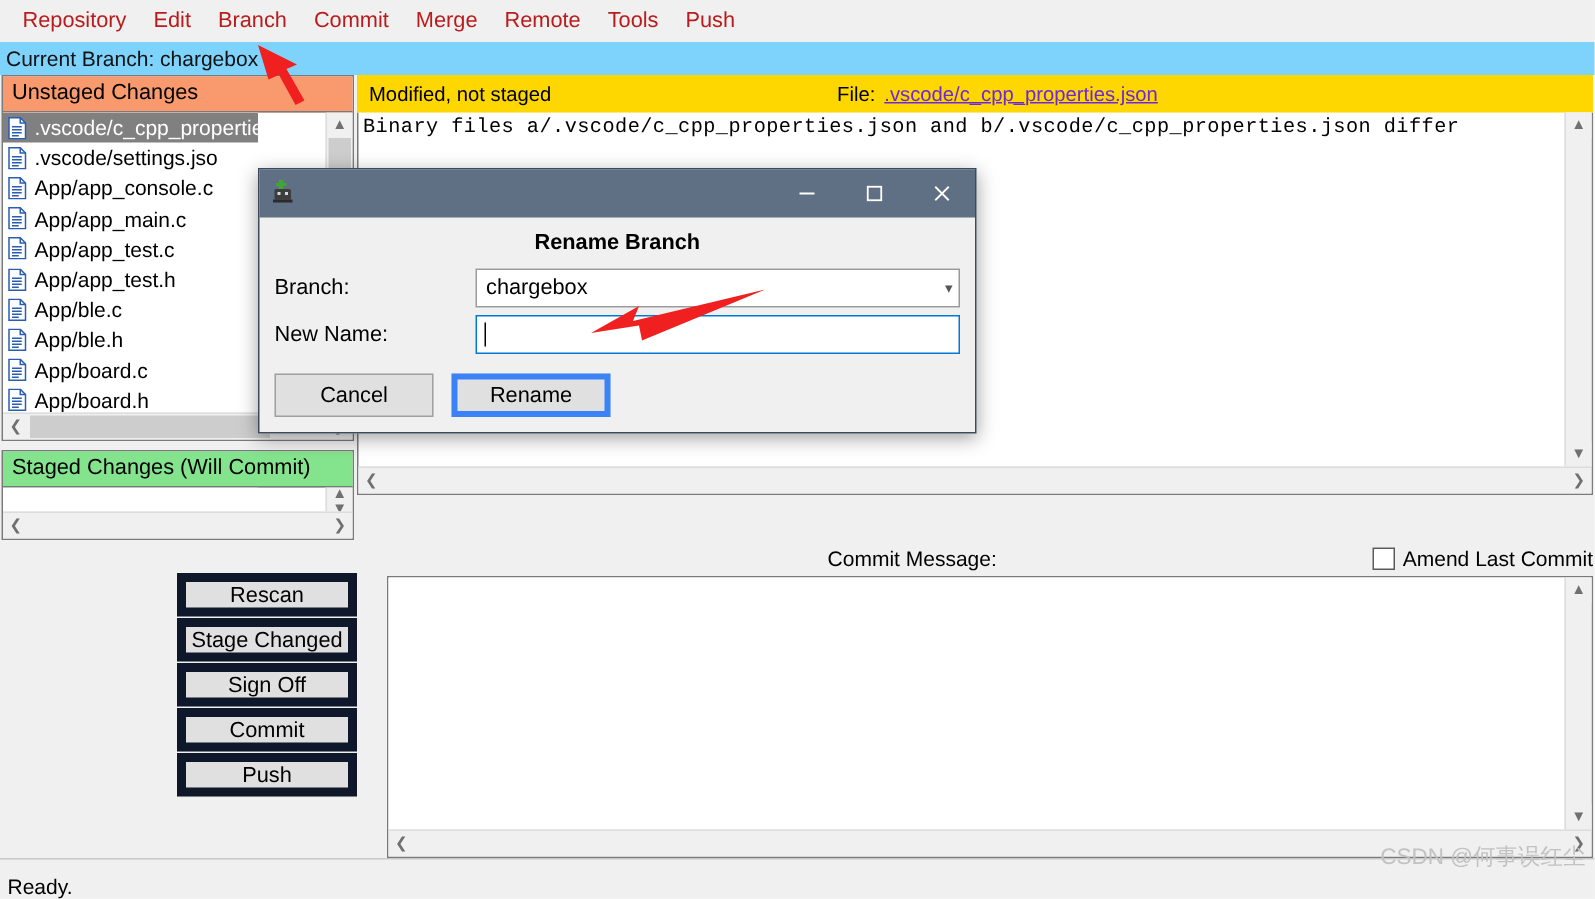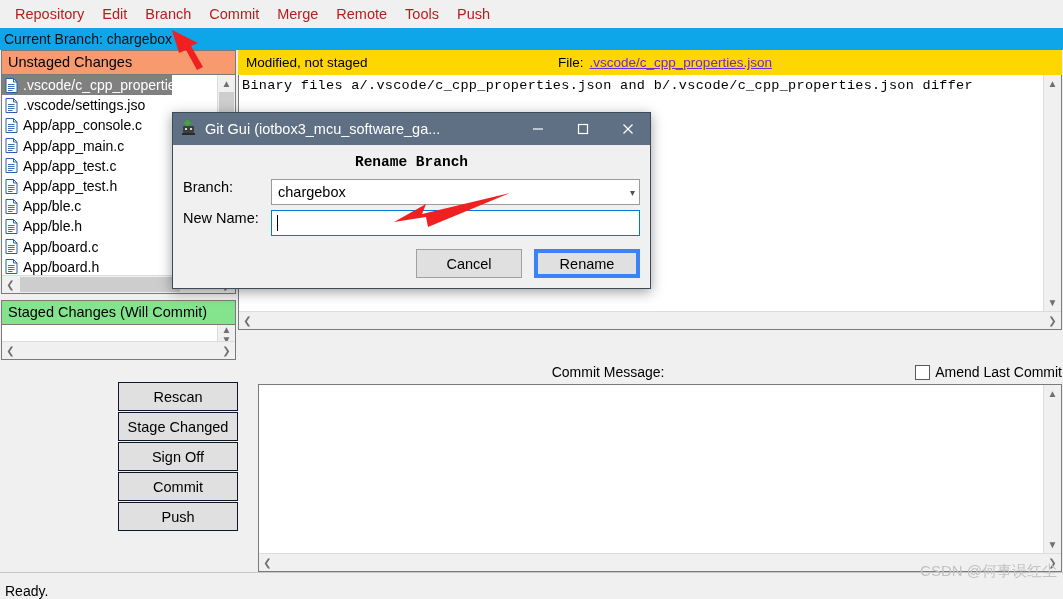--- a/index.html
+++ b/index.html
@@ -38,21 +38,21 @@
   }
   .menu-item {
     padding: 3px 9px;
     cursor: default;
     white-space: nowrap;
   }
 
   
   .branchbar {
     height: 22px;
-    background: #0ea5e9;
+    background: #7dd3fc;
     display: flex;
     align-items: center;
     padding-left: 4px;
     flex: 0 0 auto;
     font-size: 14px;
     color: #111;
   }
 
   
   .body-area {
@@ -270,21 +270,21 @@
     width: 120px;
     flex: 0 0 120px;
     padding-top: 22px;
     display: flex;
     flex-direction: column;
     align-items: stretch;
     margin-left: 118px;
   }
   .gbtn {
     background: #e0e0e0;
-    border: 1px solid #0f172a;
+    border: 6px solid #0f172a;
     height: 29px;
     margin-bottom: 1px;
     font-size: 14.5px;
     font-family: "Liberation Sans", sans-serif;
     color: #000;
     cursor: default;
     padding: 0;
   }
 
   .commit-col {
@@ -401,26 +401,26 @@
     padding: 6px 10px 8px 10px;
     display: flex;
     flex-direction: column;
     position: relative;
   }
   .dlg-heading {
     text-align: center;
     font-weight: bold;
     font-size: 14.5px;
     margin: 3px 0 9px 0;
-    font-family: Liberation Mono, monospace;
   }
   .frow {
     display: flex;
-    align-items: flex-start;
+    align-items: center;
     margin-bottom: 5px;
+    gap: 46px;
   }
   .flabel {
     width: 88px;
     flex: 0 0 88px;
     font-size: 14.5px;
   }
   .combo {
     flex: 1 1 auto;
     height: 26px;
     border: 1px solid #9a9a9a;
@@ -451,21 +451,21 @@
   }
   .caret-bar {
     width: 1px;
     height: 16px;
     background: #000;
     display: inline-block;
   }
   .dlg-buttons {
     margin-top: auto;
     display: flex;
-    justify-content: flex-end;
+    justify-content: flex-start;
     gap: 12px;
     padding-bottom: 2px;
   }
   .dbtn {
     width: 106px;
     height: 29px;
     background: #e0e0e0;
     border: 1px solid #a0a0a0;
     font-size: 14.5px;
     font-family: "Liberation Sans", sans-serif;
@@ -751,21 +751,20 @@
     <span>
       <svg width="17" height="17" viewBox="0 0 17 17">
         <rect x="6" y="1" width="3" height="6" fill="#3ea832"></rect>
         <rect x="4" y="3" width="7" height="2" fill="#3ea832"></rect>
         <rect x="3" y="7" width="11" height="7" rx="1" fill="#3d3d3d"></rect>
         <rect x="5" y="9" width="2" height="2" fill="#d8d8d8"></rect>
         <rect x="10" y="9" width="2" height="2" fill="#d8d8d8"></rect>
         <rect x="2" y="14" width="13" height="2" fill="#2a2a2a"></rect>
       </svg>
     </span>
-    <span class="tt">Git Gui (iotbox3_mcu_software_ga...</span>
     <span class="dlg-ctrl-group">
       <span class="dlg-ctrl">
         <svg width="12" height="12" viewBox="0 0 12 12">
             <line x1="1" y1="6" x2="11" y2="6" stroke="#fff" stroke-width="1.2"></line>
           </svg>
       </span>
       <span class="dlg-ctrl">
         <svg width="12" height="12" viewBox="0 0 12 12">
             <rect x="1.5" y="1.5" width="9" height="9" fill="none" stroke="#fff" stroke-width="1.2"></rect>
           </svg>

